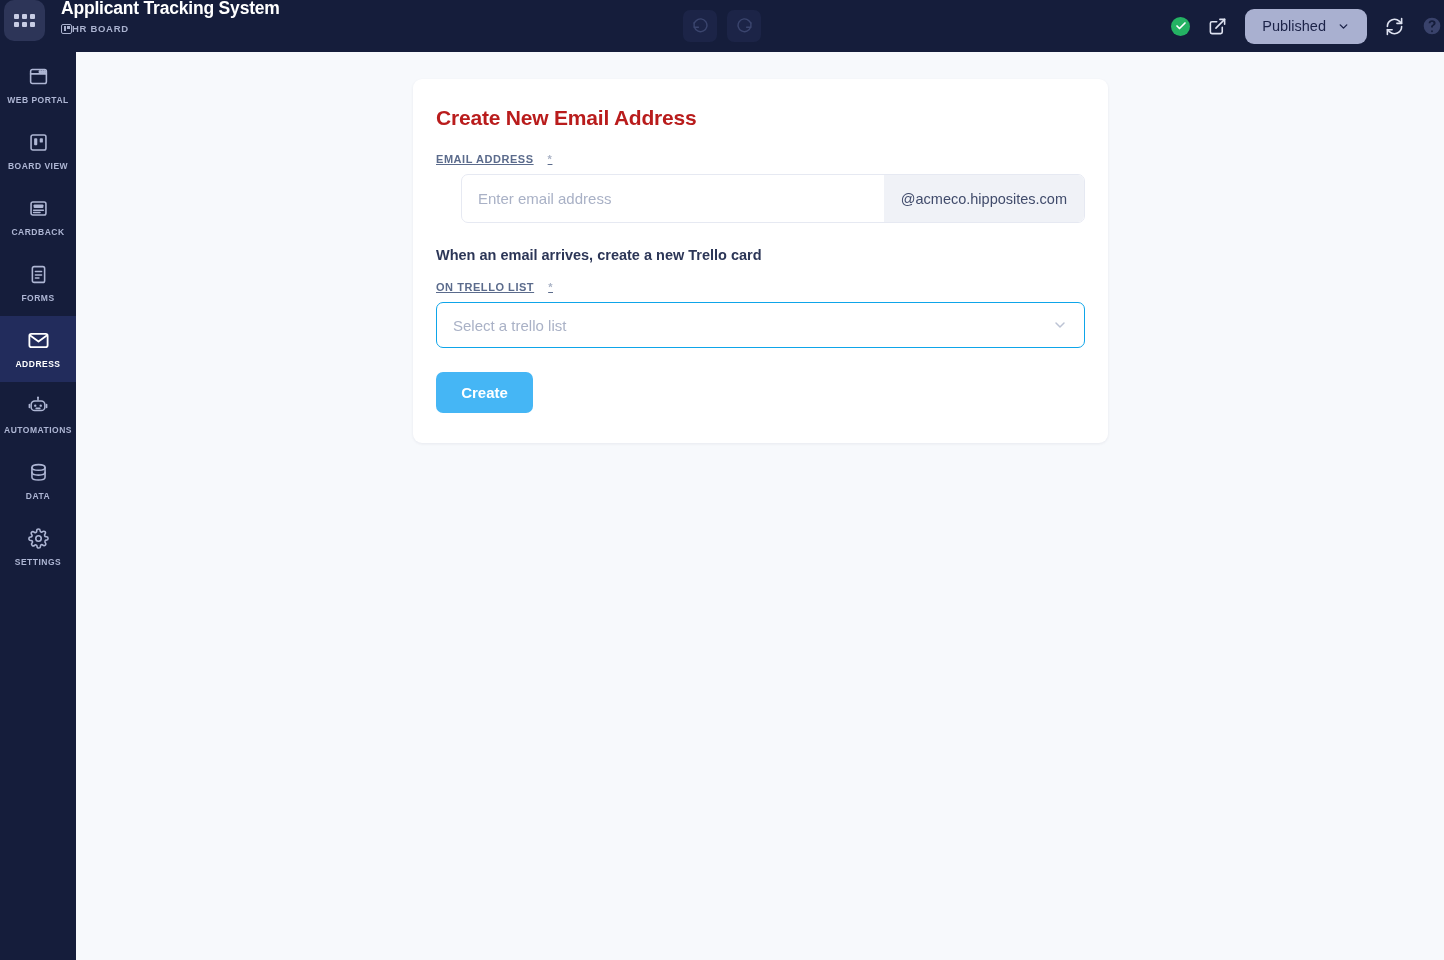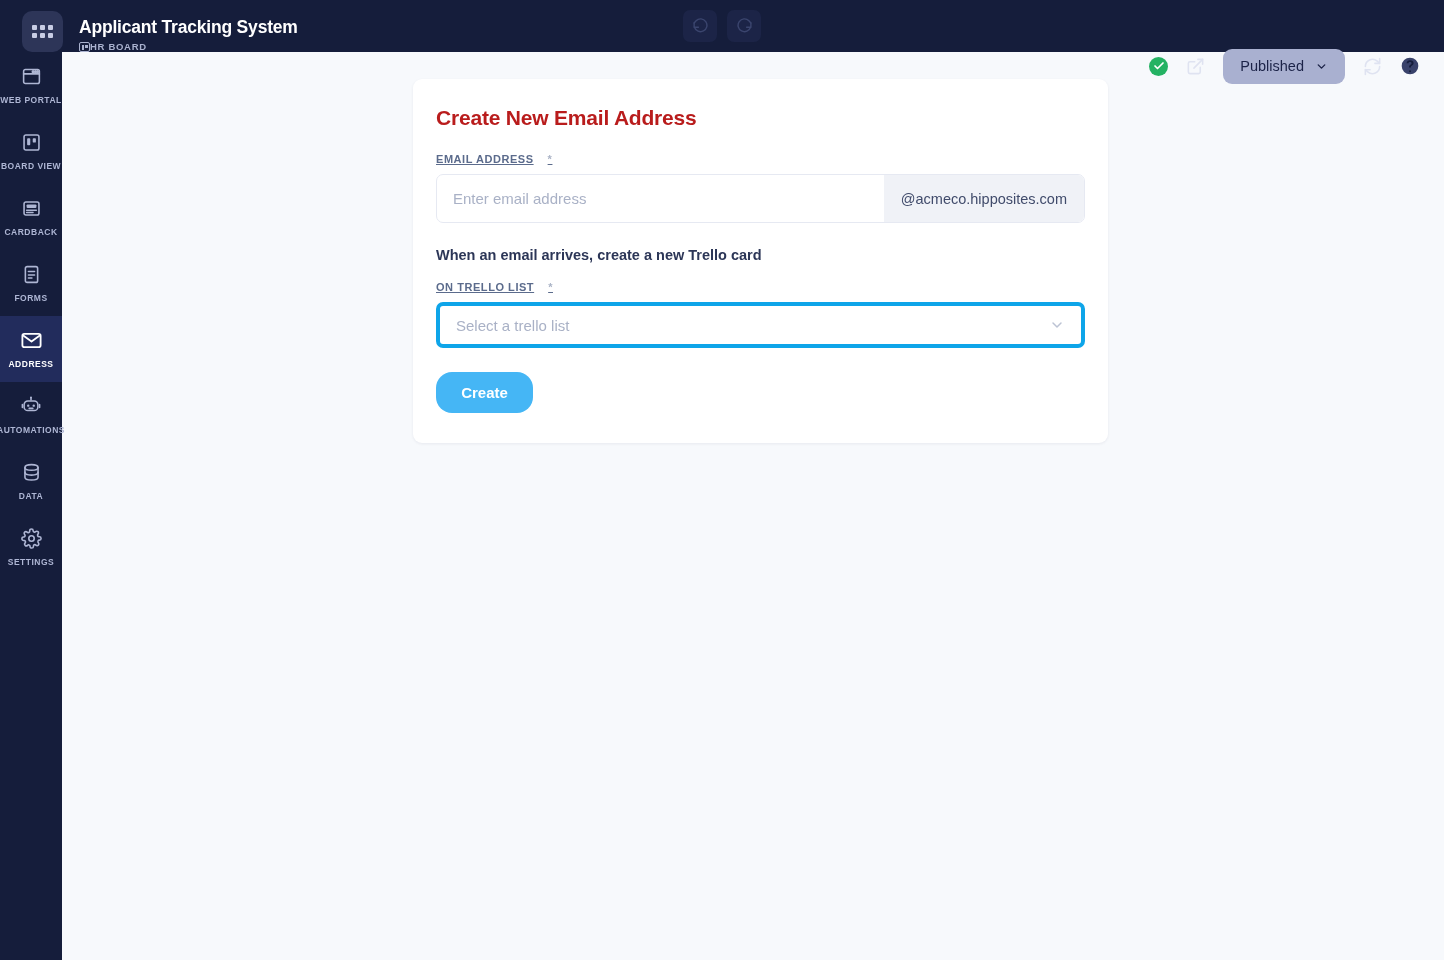--- a/index.html
+++ b/index.html
@@ -13,22 +13,22 @@
 
   
   .topbar {
     position: absolute; top: 0; left: 0;
     width: 1444px; height: 52px;
     background: #151d3b;
     display: flex; align-items: center;
     z-index: 10;
   }
   .brand-block {
-    display: flex; align-items: flex-end;
-    height: 52px; padding-left: 22px;
+    display: flex; align-items: flex-start;
+    height: 52px; padding-left: 4px;
     min-width: 400px;
   }
   .logo-tile {
     width: 41px; height: 41px;
     border-radius: 10px;
     background: #2d3558;
     display: flex; align-items: center; justify-content: center;
     flex: 0 0 auto;
   }
   .logo-grid {
@@ -73,23 +73,23 @@
   }
   .icon-square {
     width: 34px; height: 32px;
     border-radius: 7px;
     background: #1c2447;
     display: flex; align-items: center; justify-content: center;
   }
   .icon-square svg { display: block; }
 
   .header-right {
-    position: absolute; right: 24px; top: 0;
+    position: absolute; right: 2px; top: 0;
     height: 52px;
-    display: flex; align-items: center; gap: 18px; margin-top: 40px;
+    display: flex; align-items: center; gap: 18px;
   }
   .check-badge {
     width: 19px; height: 19px; border-radius: 50%;
     background: #24b263;
     display: flex; align-items: center; justify-content: center;
   }
   .status-pill {
     height: 35px;
     background: #a9b0d0;
     border-radius: 9px;
@@ -97,21 +97,21 @@
     padding: 0 17px;
     color: #1c2348;
     font-size: 14.5px;
     cursor: pointer;
   }
   .hdr-icon { display: flex; align-items: center; justify-content: center; cursor: pointer; }
 
   
   .sidebar {
     position: absolute; top: 52px; left: 0;
-    width: 62px; height: 908px;
+    width: 76px; height: 908px;
     background: #151d3b;
   }
   .nav-item {
     height: 66px;
     display: flex; flex-direction: column;
     align-items: center; justify-content: center;
     gap: 8px;
     cursor: pointer;
     color: #aeb6d4;
   }
@@ -159,20 +159,21 @@
   }
   .req { color: #aab3c6; font-size: 11px; }
 
   .input-combo {
     display: flex;
     height: 49px;
     border: 1px solid #e6e9f2;
     border-radius: 7px;
     overflow: hidden;
     background: #ffffff;
+    margin-left: 25px;
   }
   .input-combo input {
     flex: 1 1 auto;
     border: none; outline: none;
     padding: 0 16px;
     font-size: 15px;
     color: #2c3657;
     font-family: "Liberation Sans", sans-serif;
     background: transparent;
   }
@@ -189,36 +190,36 @@
 
   .helper-text {
     margin: 24px 0 18px 0;
     color: #2c3657;
     font-size: 14.5px;
     font-weight: bold;
   }
 
   .select-box {
     height: 46px;
-    border: 4px solid #0ea5e9;
+    border: 1px solid #0ea5e9;
     border-radius: 7px;
     background: #ffffff;
     display: flex; align-items: center;
     padding: 0 16px;
     cursor: pointer;
   }
   .select-value { flex: 1 1 auto; color: #a9b1c6; font-size: 15px; }
 
   .primary-btn {
     margin-top: 24px;
     height: 41px;
     min-width: 97px;
     padding: 0 22px;
     border: none;
-    border-radius: 16px;
+    border-radius: 7px;
     background: #45b6f5;
     color: #ffffff;
     font-size: 15px;
     font-weight: bold;
     font-family: "Liberation Sans", sans-serif;
     cursor: pointer;
     display: inline-flex; align-items: center; justify-content: center;
   }
 </style>
 </head>

